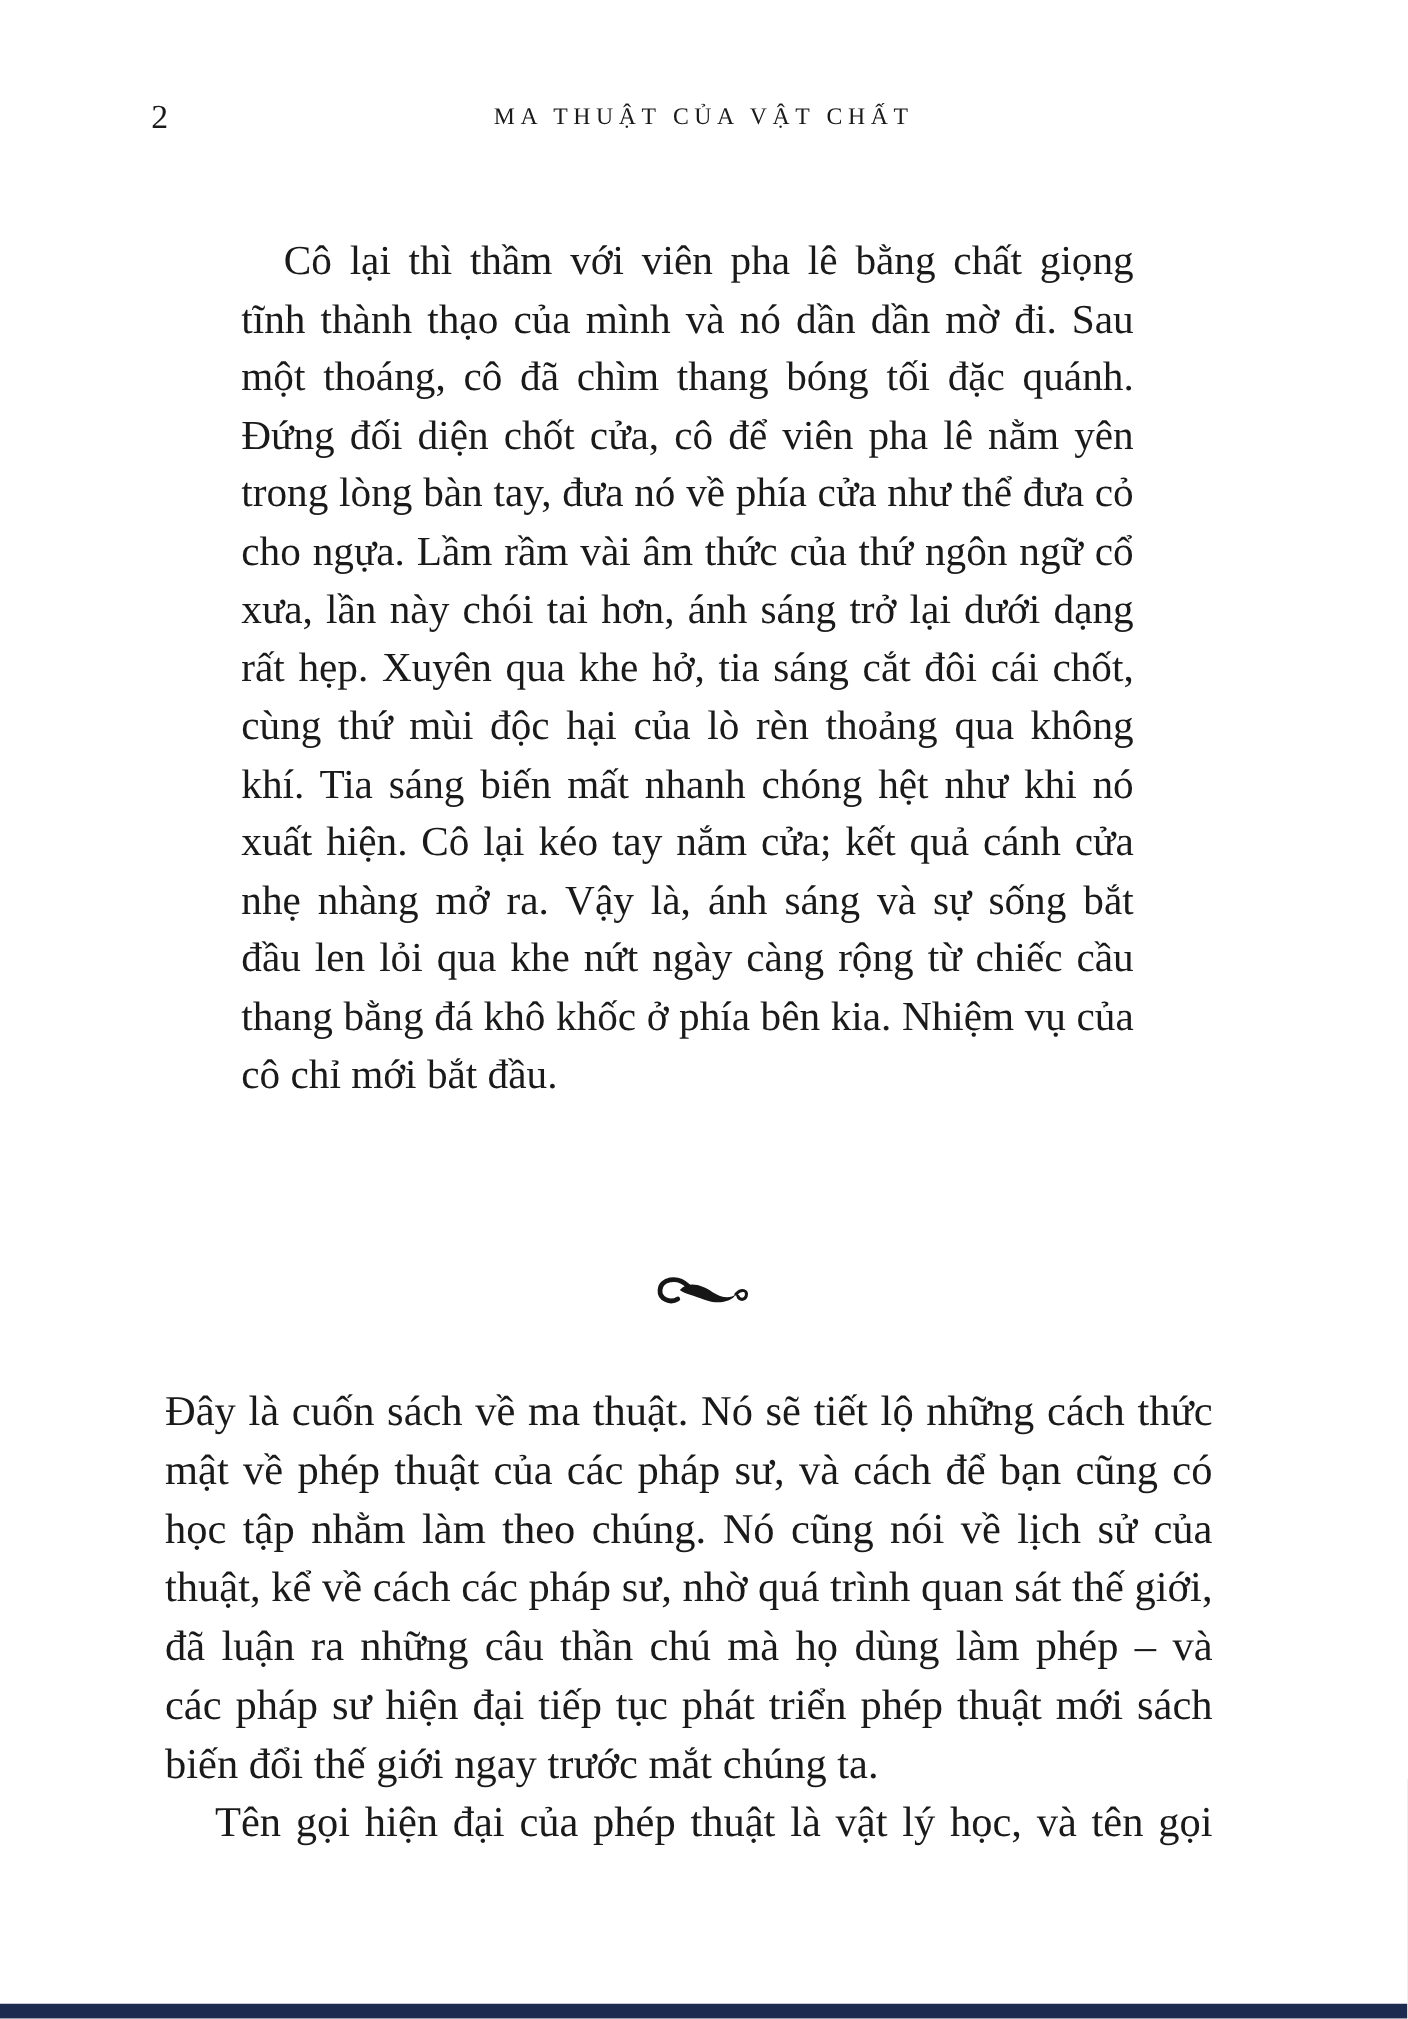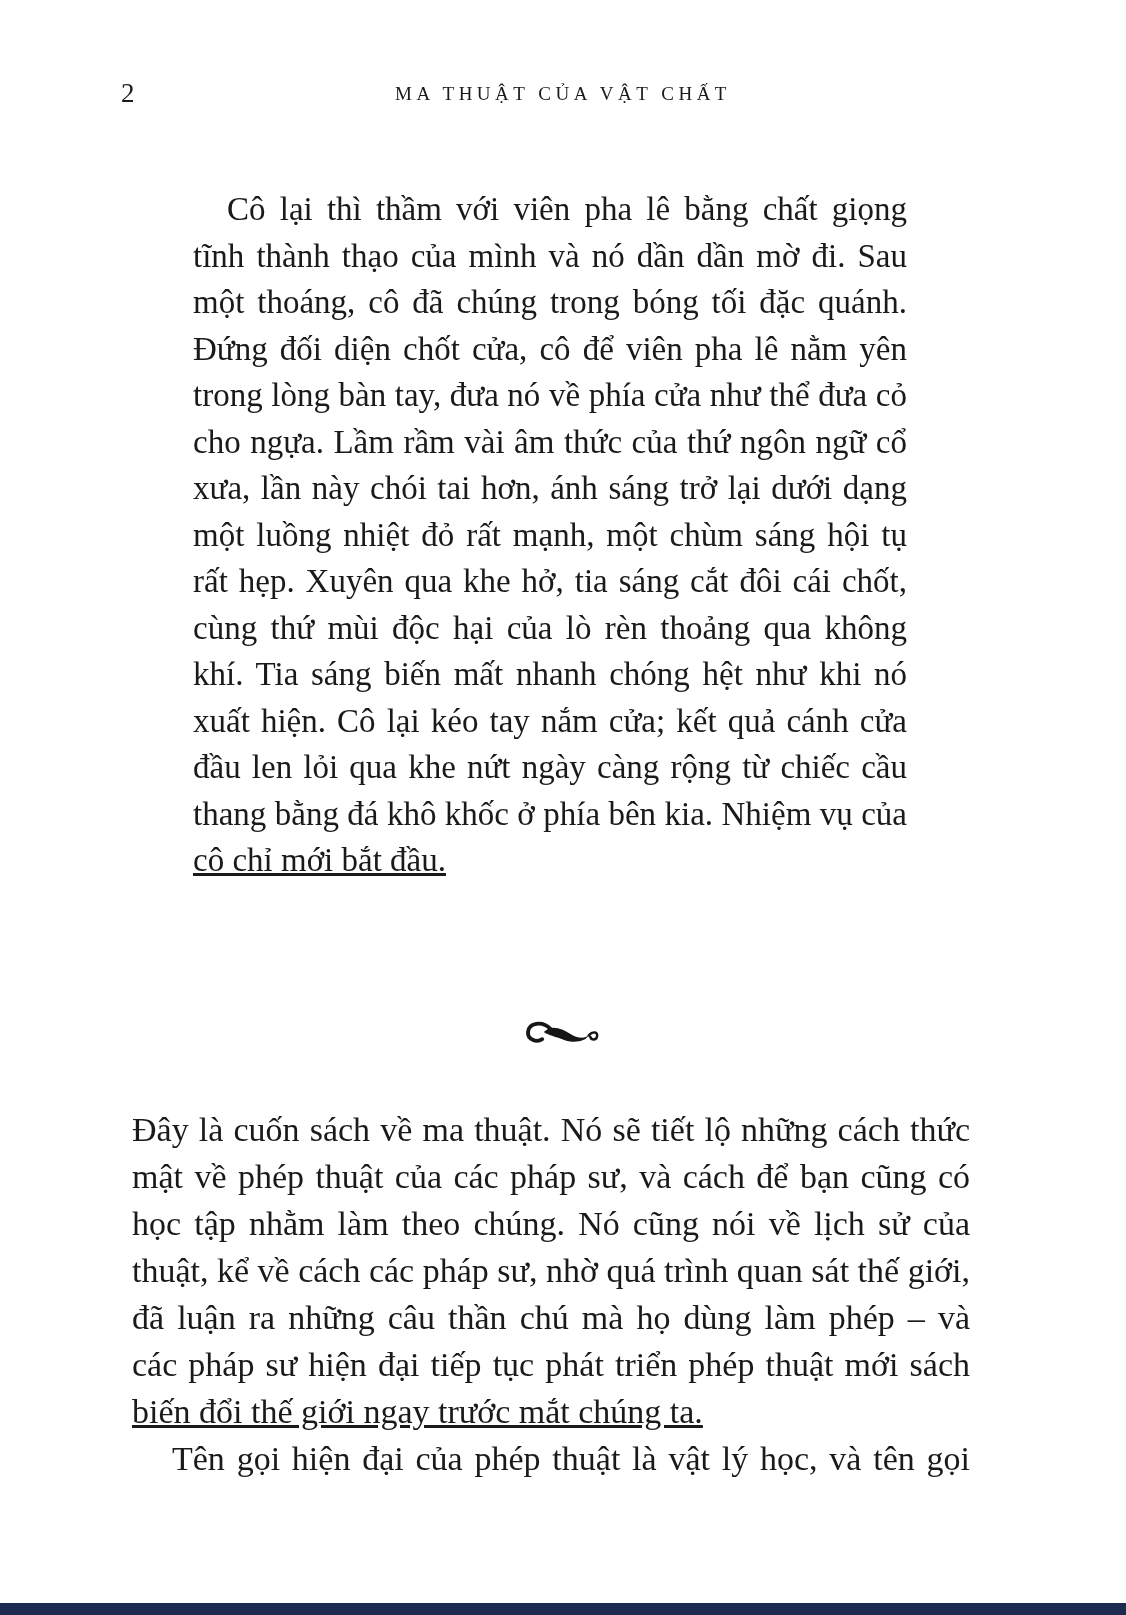--- a/index.html
+++ b/index.html
@@ -34,21 +34,21 @@
     font-size: 33px;
   }
   .quote-block .tline { height: 46.5px; line-height: 46.5px; }
   
   .tline {
     text-align: justify;
     text-align-last: justify;
     white-space: normal;
     overflow: hidden;
   }
-  .tline.last { text-align-last: left; text-decoration: underline; }
+  .tline.last { text-align-last: left; }
   .tline.indent-sm { text-indent: 34px; }
   .tline.indent-md { text-indent: 40px; }
   
   .divider {
     position: absolute; top: 1014px; left: 0; right: 0;
     text-align: center; height: 40px;
   }
   .divider svg { display: inline-block; }
   
   .body-block {
@@ -69,30 +69,30 @@
 <div class="page">
 
   <div class="header-row">
     <span class="page-number">2</span>
     <span class="running-title">MA THUẬT CỦA VẬT CHẤT</span>
   </div>
 
   <section class="quote-block">
     <div class="tline indent-sm">Cô lại thì thầm với viên pha lê bằng chất giọng trầm</div>
     <div class="tline">tĩnh thành thạo của mình và nó dần dần mờ đi. Sau</div>
-    <div class="tline">một thoáng, cô đã chúng trong bóng tối đặc quánh.</div>
+    <div class="tline">một thoáng, cô đã chìm thang bóng tối đặc quánh.</div>
     <div class="tline">Đứng đối diện chốt cửa, cô để viên pha lê nằm yên</div>
     <div class="tline">trong lòng bàn tay, đưa nó về phía cửa như thể đưa cỏ</div>
     <div class="tline">cho ngựa. Lầm rầm vài âm thức của thứ ngôn ngữ cổ</div>
     <div class="tline">xưa, lần này chói tai hơn, ánh sáng trở lại dưới dạng</div>
-    <div class="tline">một luồng nhiệt đỏ rất mạnh, một chùm sáng hội tụ</div>
     <div class="tline">rất hẹp. Xuyên qua khe hở, tia sáng cắt đôi cái chốt,</div>
     <div class="tline">cùng thứ mùi độc hại của lò rèn thoảng qua không</div>
     <div class="tline">khí. Tia sáng biến mất nhanh chóng hệt như khi nó</div>
     <div class="tline">xuất hiện. Cô lại kéo tay nắm cửa; kết quả cánh cửa</div>
+    <div class="tline">nhẹ nhàng mở ra. Vậy là, ánh sáng và sự sống bắt</div>
     <div class="tline">đầu len lỏi qua khe nứt ngày càng rộng từ chiếc cầu</div>
     <div class="tline">thang bằng đá khô khốc ở phía bên kia. Nhiệm vụ của</div>
     <div class="tline last">cô chỉ mới bắt đầu.</div>
   </section>
 
   <div class="divider">
     <span>
       <svg width="82" height="34" viewBox="0 0 150 60" aria-hidden="true">
         <path d="M52 26 C36 10 12 16 11 32 C10 45 26 52 37 45" fill="none" stroke="#161616" stroke-width="7" stroke-linecap="round"></path>
         <path d="M40 32 C52 18 72 24 88 35 C100 43 114 45 122 38 C116 50 94 53 76 46 C60 40 48 38 40 32 Z" fill="#161616"></path>

